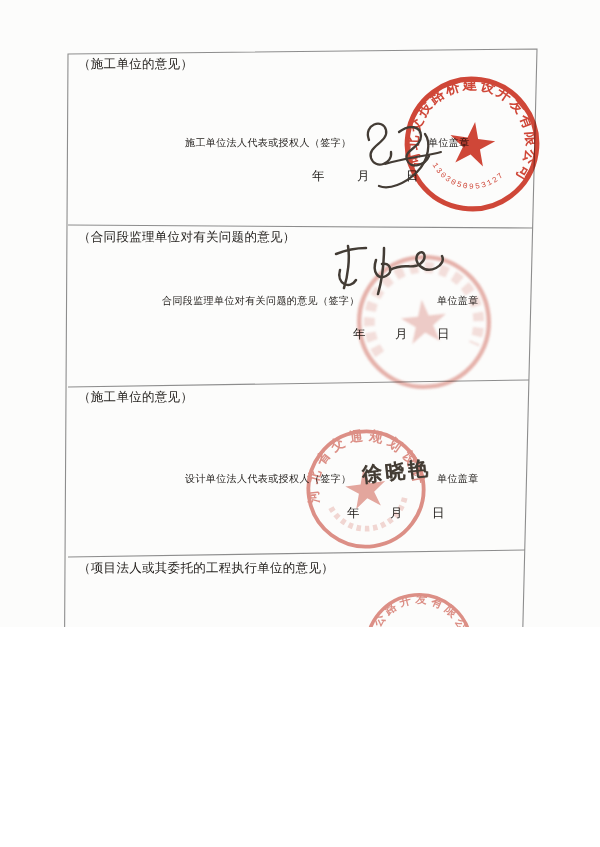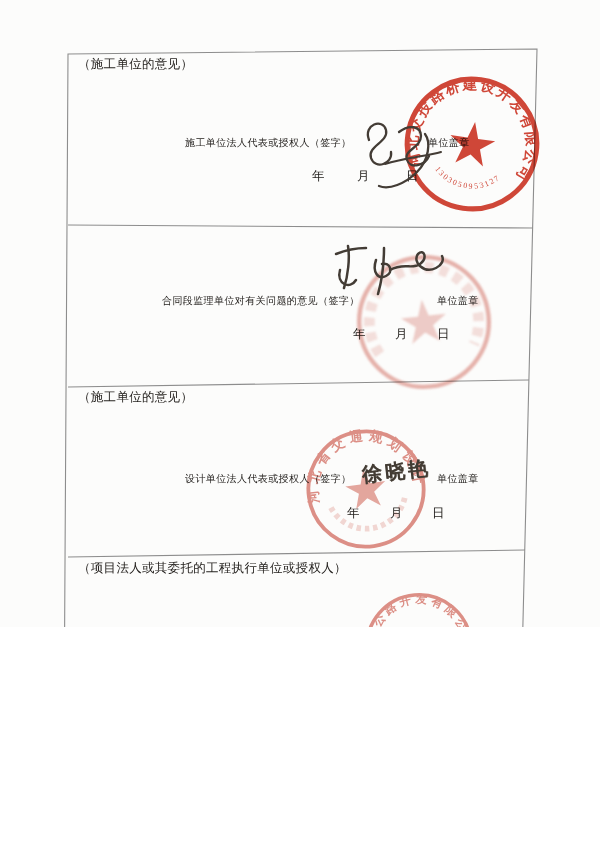--- a/index.html
+++ b/index.html
@@ -1,19 +1,19 @@
 <!DOCTYPE html>
 <html><head>
 <meta charset="utf-8">
 <style>
   html,body { margin:0; padding:0; background:#ffffff; }
   .page {
     position:relative; width:600px; height:627px;
     background:#fcfcfb; overflow:hidden;
-    font-family:Liberation Serif, serif;
+    font-family:Liberation Mono, monospace;
     color:#262320;
   }
   .abs { position:absolute; white-space:nowrap; }
   .hdr { font-size:12.5px; letter-spacing:0.3px; }
   .lbl { font-size:10px; letter-spacing:0.4px;text-align:right; }
   .datec { font-size:12.5px; }
   .frame-svg { position:absolute; left:0; top:0; width:600px; height:847px; pointer-events:none; }
   .seal { position:absolute; mix-blend-mode:multiply; pointer-events:none; }
   .seal-red   { color:#cf3a2a; filter:blur(0.3px); opacity:0.93; }
   .seal-pink  { color:#d8796e; filter:blur(0.5px); opacity:0.82; }
@@ -61,20 +61,21 @@
     </g>
   </svg>
 
   <svg class="sig" style="left:355px;top:112px;width:100px;height:90px" viewBox="0 0 100 90">
     <path stroke-width="2.3" d="M14 28 C8 12 28 6 31 18 C34 30 12 34 16 46 C20 58 38 52 36 40"></path>
     <path stroke-width="2.3" d="M44 20 C54 12 66 14 66 24 C66 36 48 38 52 48 C55 57 70 54 74 44"></path>
     <path stroke-width="2.3" d="M70 22 C76 30 74 48 62 60 C50 72 34 78 24 74"></path>
     <path stroke-width="2" d="M30 52 C48 46 72 44 86 40"></path>
   </svg>
 
+  <div class="abs hdr" style="left:78px;top:229px">（合同段监理单位对有关问题的意见）</div>
   <div class="abs lbl" style="left:162px;top:294px">合同段监理单位对有关问题的意见（签字）</div>
   <div class="abs lbl" style="left:437px;top:294px">单位盖章</div>
   <div class="abs datec" style="left:353px;top:326px">年</div>
   <div class="abs datec" style="left:395px;top:326px">月</div>
   <div class="abs datec" style="left:437px;top:326px">日</div>
 
   <svg class="seal seal-faint" style="left:352px;top:250px;width:144px;height:144px" viewBox="0 0 200 200">
     <g transform="rotate(-6 100 100)">
       <circle cx="100" cy="100" r="90" fill="none" stroke="currentColor" stroke-width="6"></circle>
       <path d="M 34.2 138 A 76 76 0 1 1 165.8 138" fill="none" stroke="currentColor" stroke-width="15" stroke-dasharray="12 9" opacity="0.4"></path>
@@ -105,21 +106,21 @@
       <text font-size="21" letter-spacing="8" font-weight="600" fill="currentColor">
         <textPath href="#sealArc2" startOffset="50%" text-anchor="middle">河北省交通规划设计</textPath>
       </text>
       <polygon fill="currentColor" opacity="0.8" points="100,69 107.4,91.8 131.4,91.8 112,105.9 119.4,128.7 100,114.6 80.6,128.7 88,105.9 68.6,91.8 92.6,91.8"></polygon>
       <path d="M 41.7 121.2 A 62 62 0 0 0 158.3 121.2" fill="none" stroke="currentColor" stroke-width="9" stroke-dasharray="7 6" opacity="0.35"></path>
     </g>
   </svg>
 
   <div class="handname" style="left:362px;top:458px;font-size:20px;letter-spacing:3px;transform:rotate(-6deg)">徐晓艳</div>
 
-  <div class="abs hdr" style="left:78px;top:560px">（项目法人或其委托的工程执行单位或授权人）</div>
+  <div class="abs hdr" style="left:78px;top:560px">（项目法人或其委托的工程执行单位的意见）</div>
   <div class="abs lbl" style="left:95px;top:628px">项目法人或其委托的工程执行单位或授权人（签字）</div>
   <div class="abs lbl" style="left:432px;top:646px">单位盖章</div>
   <div class="abs datec" style="left:353px;top:679px">年</div>
   <div class="abs datec" style="left:397px;top:679px">月</div>
   <div class="abs datec" style="left:440px;top:679px">日</div>
 
   <svg class="seal seal-pink" style="left:361px;top:589px;width:116px;height:116px" viewBox="0 0 200 200">
     <g transform="rotate(-5 100 100)">
       <circle cx="100" cy="100" r="90" fill="none" stroke="currentColor" stroke-width="6"></circle>
       <path id="sealArc3" d="M 34.2 138 A 76 76 0 1 1 165.8 138" fill="none"></path>

